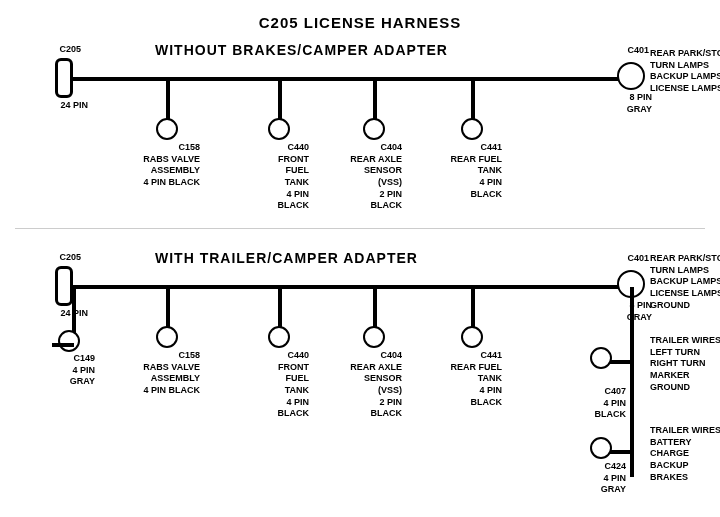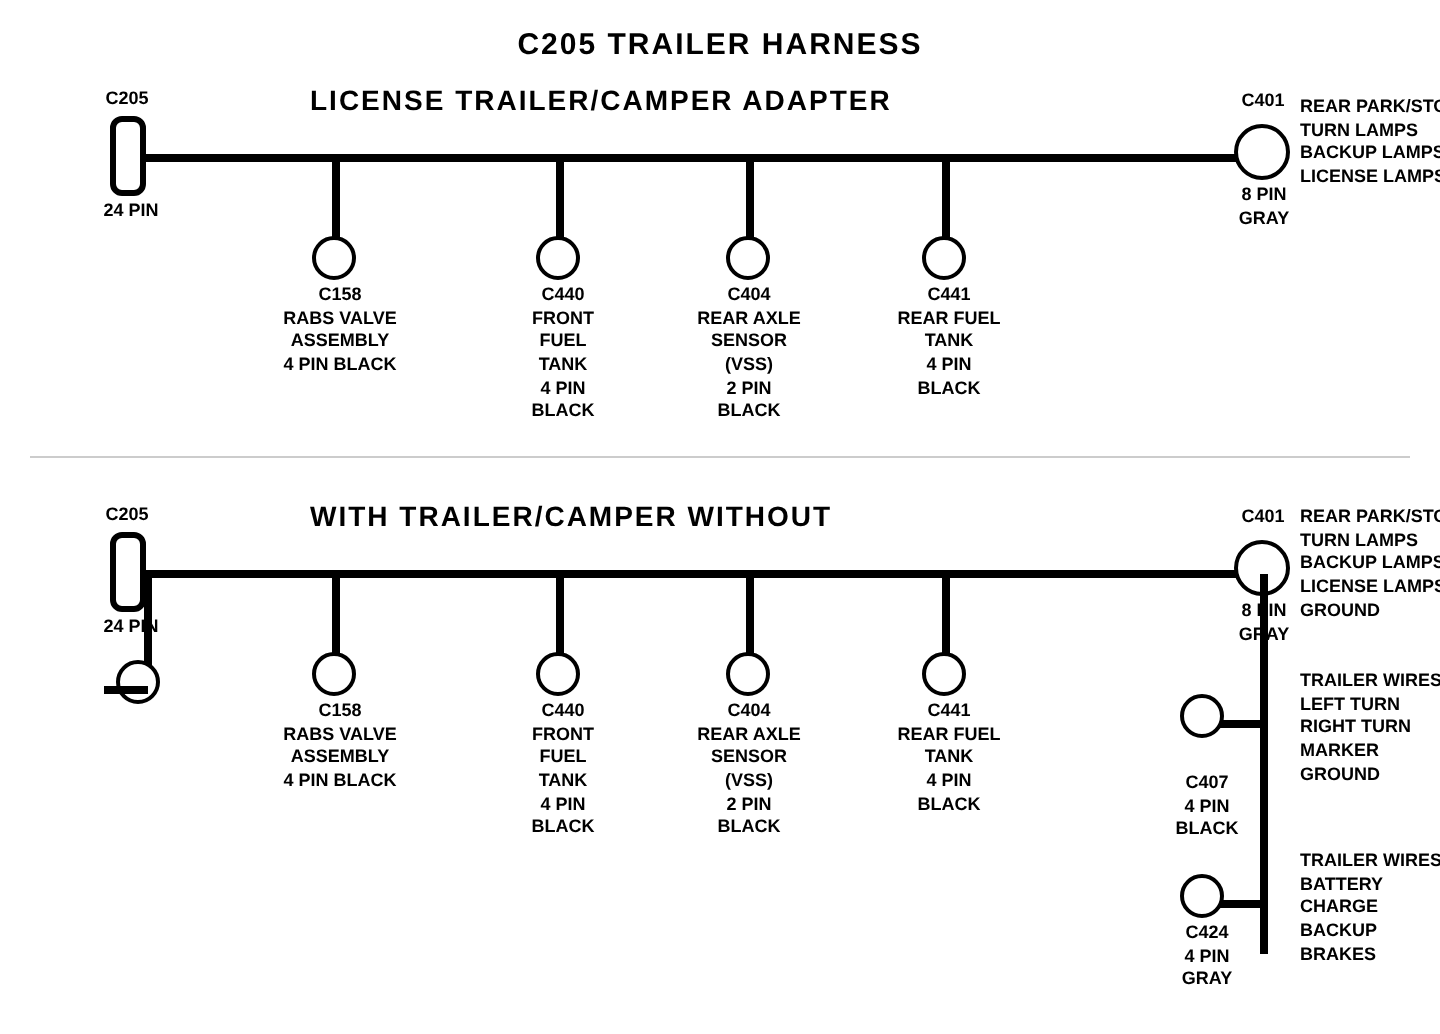--- a/index.html
+++ b/index.html
@@ -54,39 +54,39 @@
       position: absolute;
       border: 3px solid #000;
       background: #fff;
       border-radius: 6px;
     }
     
     .label {
       position: absolute;
       font-size: 9px;
       font-weight: bold;
-      text-align: center;
+      text-align: right;
       line-height: 1.3;
     }
     .label-right {
       position: absolute;
       font-size: 9px;
       font-weight: bold;
       text-align: left;
       line-height: 1.3;
     }
   </style>
 </head>
 <body>
 
 <div class="diagram-container">
 
-  <div class="page-title" style="position:absolute;top:6px;left:0;right:0;">C205 TRAILER HARNESS</div>
+  <div class="page-title" style="position:absolute;top:6px;left:0;right:0;">C205 LICENSE HARNESS</div>
 
-  <div class="section-label" style="top:42px; left:155px; font-size:14px;">LICENSE  TRAILER/CAMPER ADAPTER</div>
+  <div class="section-label" style="top:42px; left:155px; font-size:14px;">WITHOUT  BRAKES/CAMPER ADAPTER</div>
 
   <div class="wire-h" style="top:77px; left:68px; width:565px;"></div>
 
   <div class="rect-connector" style="top:58px; left:55px; width:18px; height:40px;"></div>
   <div class="label" style="top:44px; left:46px; width:35px;">C205</div>
   <div class="label" style="top:100px; left:43px; width:45px;">24 PIN</div>
 
   <div class="connector" style="top:62px; left:617px; width:28px; height:28px;"></div>
   <div class="label" style="top:45px; left:614px; width:35px;">C401</div>
   <div class="label" style="top:92px; left:612px; width:40px;">8 PIN<br>GRAY</div>
@@ -103,34 +103,35 @@
   <div class="wire-v" style="top:79px; left:373px; height:40px;"></div>
   <div class="connector" style="top:118px; left:363px; width:22px; height:22px;"></div>
   <div class="label" style="top:142px; left:347px; width:55px;">C404<br>REAR AXLE<br>SENSOR<br>(VSS)<br>2 PIN BLACK</div>
 
   <div class="wire-v" style="top:79px; left:471px; height:40px;"></div>
   <div class="connector" style="top:118px; left:461px; width:22px; height:22px;"></div>
   <div class="label" style="top:142px; left:447px; width:55px;">C441<br>REAR FUEL<br>TANK<br>4 PIN BLACK</div>
 
   <div style="position:absolute; top:228px; left:15px; right:15px; height:1px; background:#ccc;"></div>
 
-  <div class="section-label" style="top:250px; left:155px; font-size:14px;">WITH TRAILER/CAMPER WITHOUT</div>
+  <div class="section-label" style="top:250px; left:155px; font-size:14px;">WITH TRAILER/CAMPER ADAPTER</div>
 
   <div class="wire-h" style="top:285px; left:68px; width:565px;"></div>
 
   <div class="rect-connector" style="top:266px; left:55px; width:18px; height:40px;"></div>
   <div class="label" style="top:252px; left:46px; width:35px;">C205</div>
   <div class="label" style="top:308px; left:43px; width:45px;">24 PIN</div>
 
 
   <div class="wire-v" style="top:287px; left:72px; height:60px;"></div>
 
   <div class="wire-h" style="top:343px; left:72px; width:-18px; height:4px; transform:none; left:54px; width:20px;"></div>
 
   <div class="connector" style="top:330px; left:58px; width:22px; height:22px;"></div>
+  <div class="label" style="top:353px; left:45px; width:50px;">C149<br>4 PIN GRAY</div>
 
   <div class="wire-h" style="top:343px; left:52px; width:22px;"></div>
 
   <div class="connector" style="top:270px; left:617px; width:28px; height:28px;"></div>
   <div class="label" style="top:253px; left:614px; width:35px;">C401</div>
   <div class="label" style="top:300px; left:612px; width:40px;">8 PIN<br>GRAY</div>
   <div class="label-right" style="top:253px; left:650px; width:80px; font-size:9px;">REAR PARK/STOP<br>TURN LAMPS<br>BACKUP LAMPS<br>LICENSE LAMPS<br>GROUND</div>
 
   <div class="wire-v" style="top:287px; left:630px; height:190px;"></div>
 

